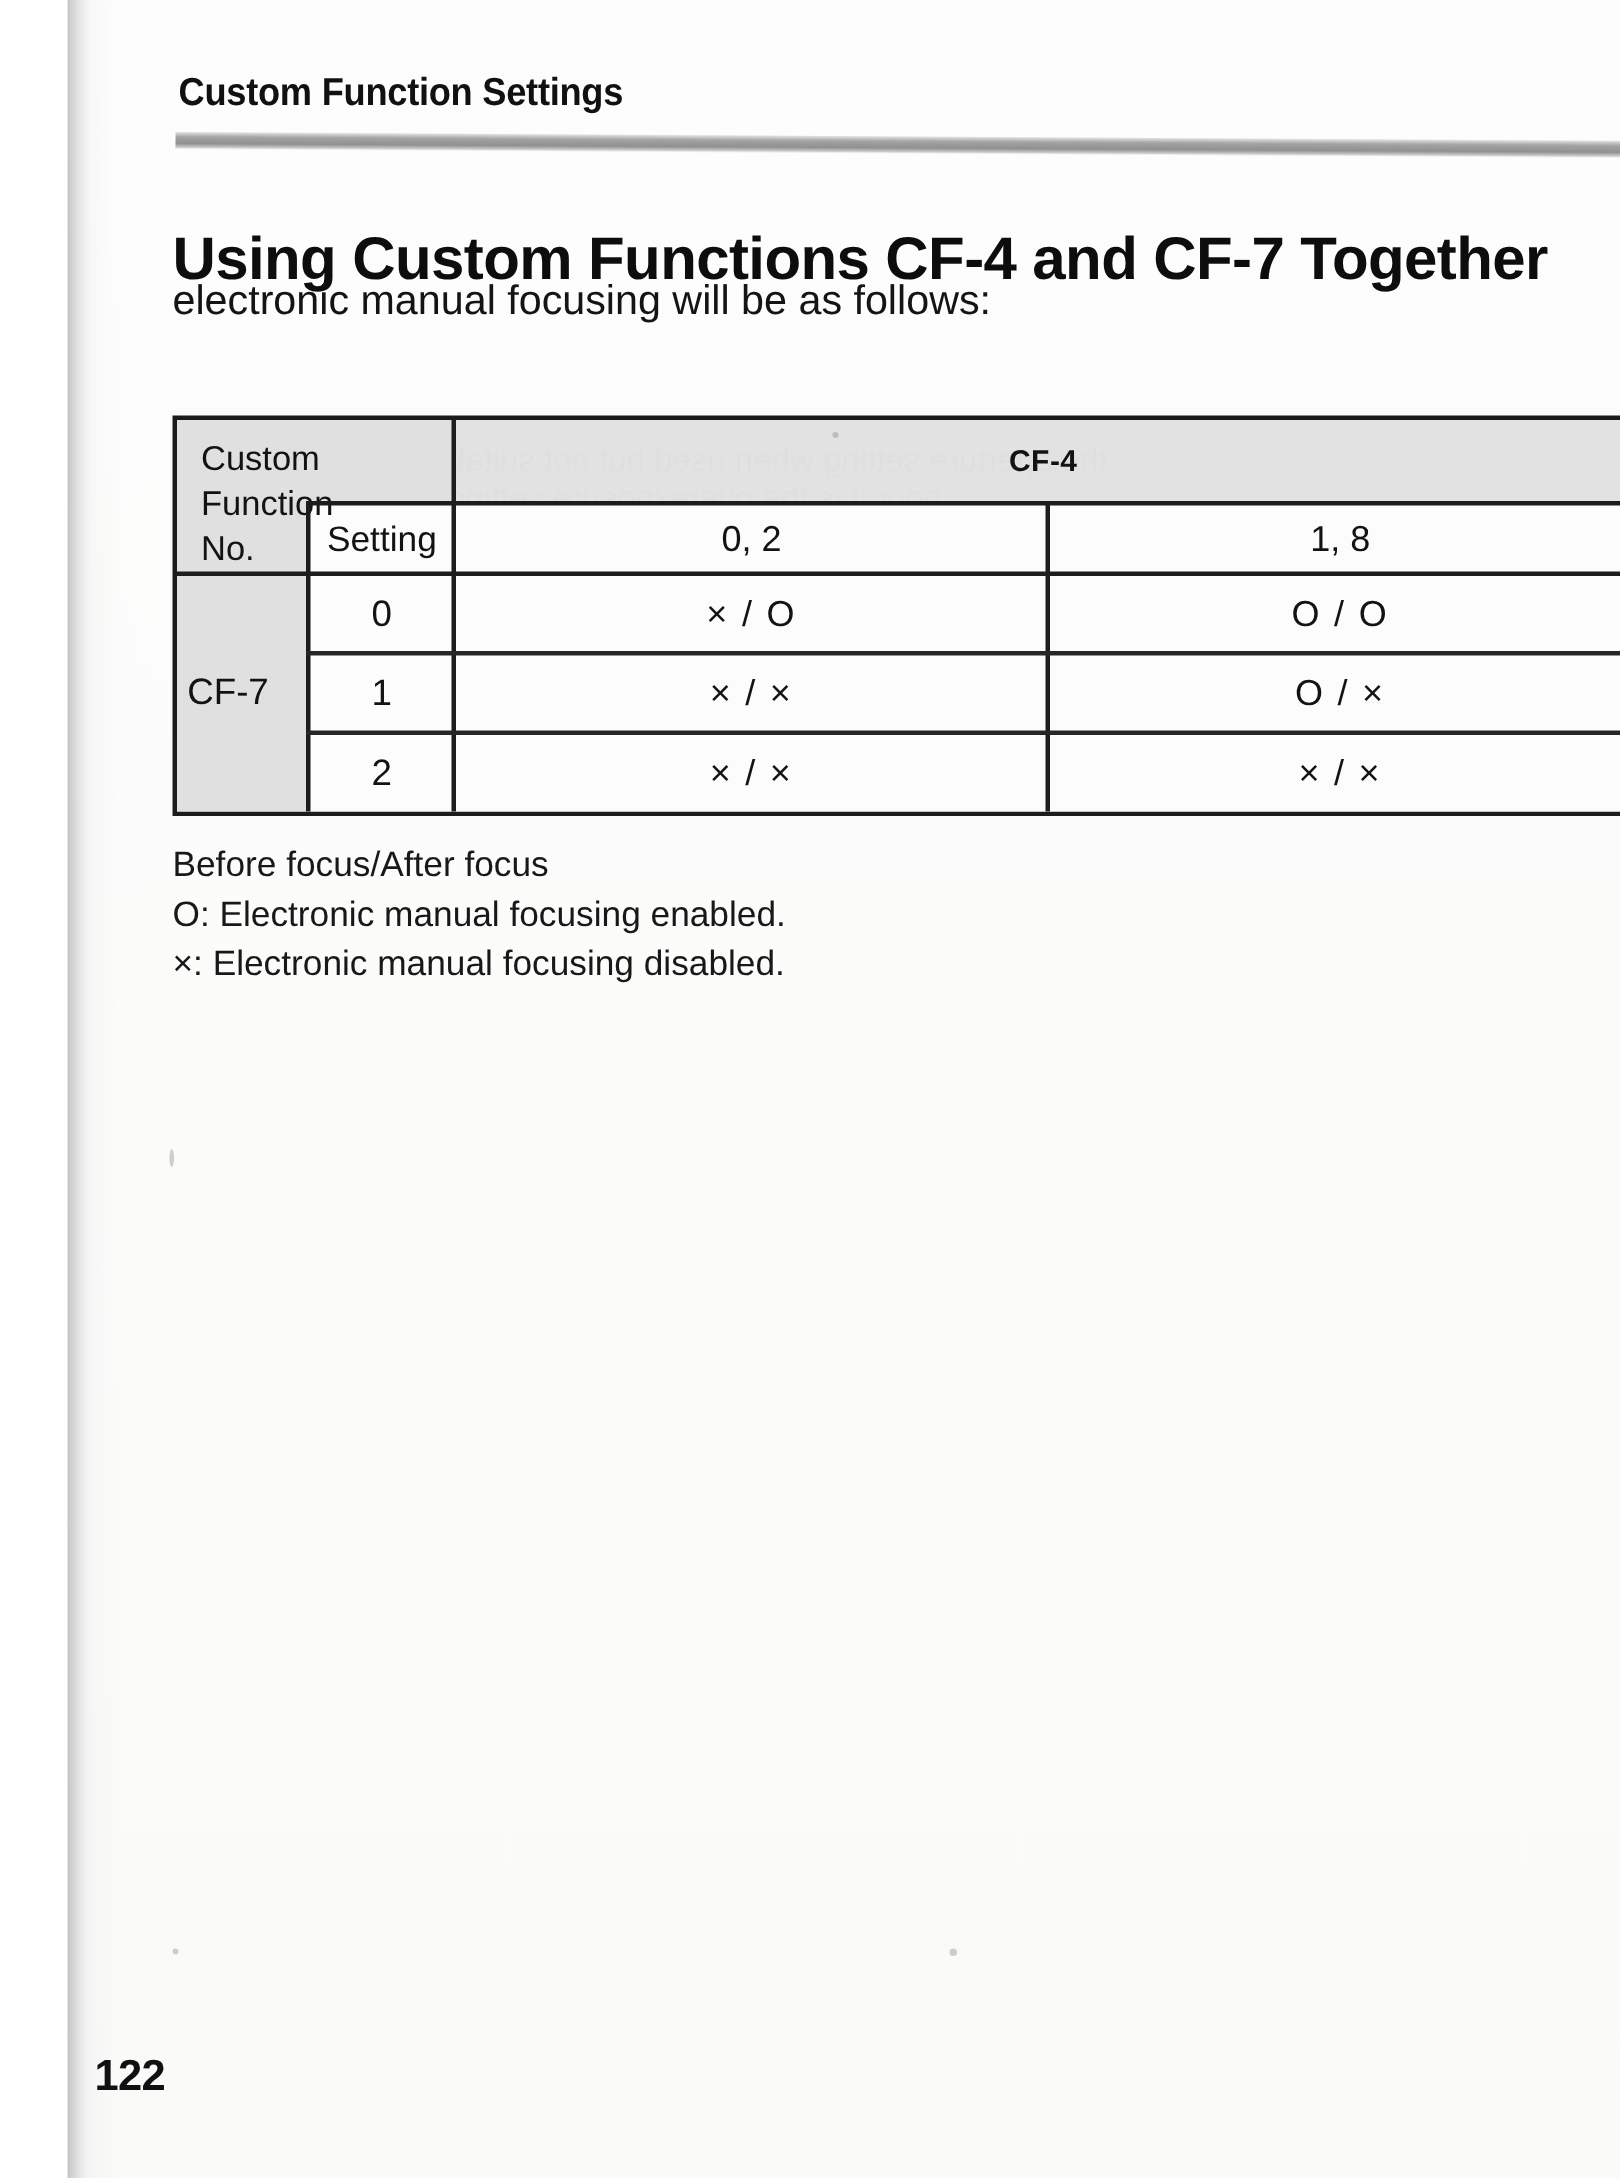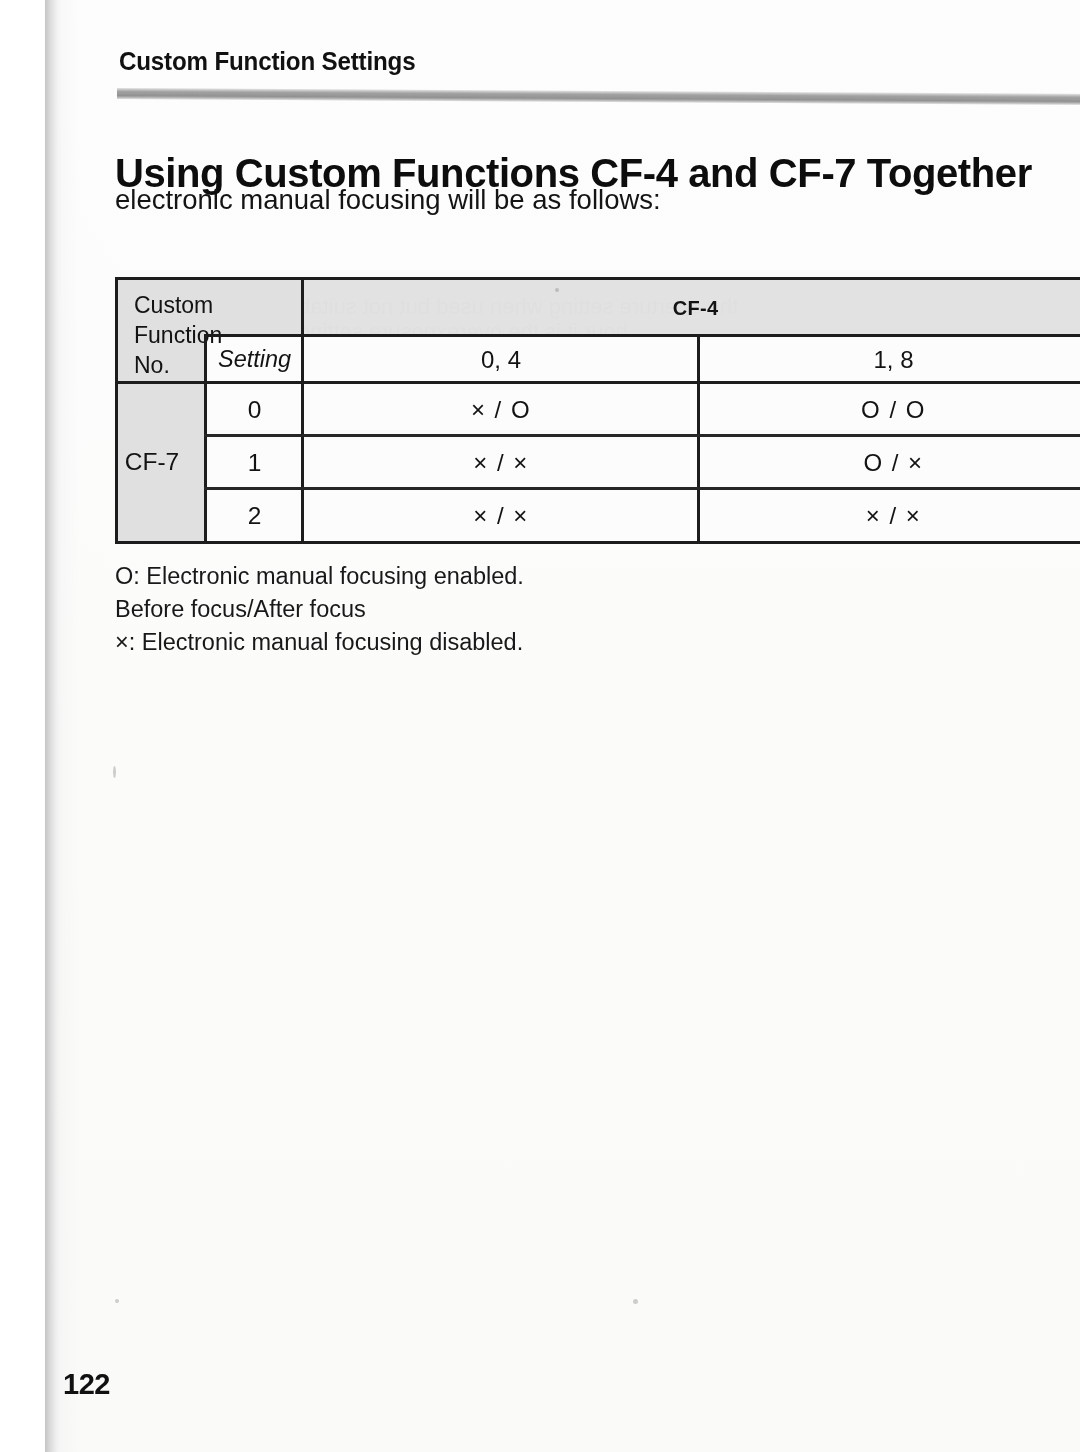--- a/index.html
+++ b/index.html
@@ -125,21 +125,20 @@
     align-items: flex-start;
     flex-direction: column;
     justify-content: flex-start;
     line-height: 30px;
     font-size: 23px;
   }
   #cell-setting {
     left: 88px; top: 56px; width: 97px; height: 47px;
     padding-left: 12px;
     font-size: 23.5px;
-    font-style: italic;
   }
   #cell-cf4 {
     left: 185px; top: 0; width: 785px; height: 56px;
     justify-content: center;
     font-size: 20px;
     font-weight: 600;
     letter-spacing: 0.3px;
   }
   #cell-col0 { left: 185px; top: 56px; width: 396px; height: 47px; }
   #cell-col1 { left: 581px; top: 56px; width: 389px; height: 47px; }
@@ -224,21 +223,21 @@
 
     <div class="tcell" id="cell-cf-no">
       <span>Custom Function</span>
       <span>No.</span>
     </div>
 
     <div class="tcell" id="cell-setting">Setting</div>
 
     <div class="tcell" id="cell-cf4">CF-4</div>
 
-    <div class="tcell ctr" id="cell-col0">0, 4</div>
+    <div class="tcell ctr" id="cell-col0">0, 2</div>
     <div class="tcell ctr" id="cell-col1">1, 8</div>
 
     <div class="tcell" id="cell-cf7">CF-7</div>
 
     <div class="tcell rowlabel r0">0</div>
     <div class="tcell dcell-a r0">× / O</div>
     <div class="tcell dcell-b r0">O / O</div>
 
     <div class="tcell rowlabel r1">1</div>
     <div class="tcell dcell-a r1">× / ×</div>
@@ -252,22 +251,22 @@
     <div class="vline" style="left:183px; top:0;    height:261px;"></div>
     <div class="vline" style="left:579px; top:56px; height:205px;"></div>
 
     <div class="hline" style="left:86px;  top:54px;  width:884px;"></div>
     <div class="hline" style="left:0;     top:101px; width:970px;"></div>
     <div class="hline thin" style="left:86px; top:154px; width:884px;"></div>
     <div class="hline thin" style="left:86px; top:207px; width:884px;"></div>
   </div>
 
   <div id="legend">
+    <div>Before focus/After focus</div>
     <div>O: Electronic manual focusing enabled.</div>
-    <div>Before focus/After focus</div>
     <div>×: Electronic manual focusing disabled.</div>
   </div>
 
   <div class="speck" style="left:68px;  top:766px;  width:3px; height:12px;"></div>
   <div class="speck" style="left:70px;  top:1299px; width:4px; height:4px;"></div>
   <div class="speck" style="left:588px; top:1299px; width:5px; height:5px;"></div>
   <div class="speck" style="left:510px; top:288px;  width:4px; height:4px;"></div>
 
   <div id="folio">122</div>
 

